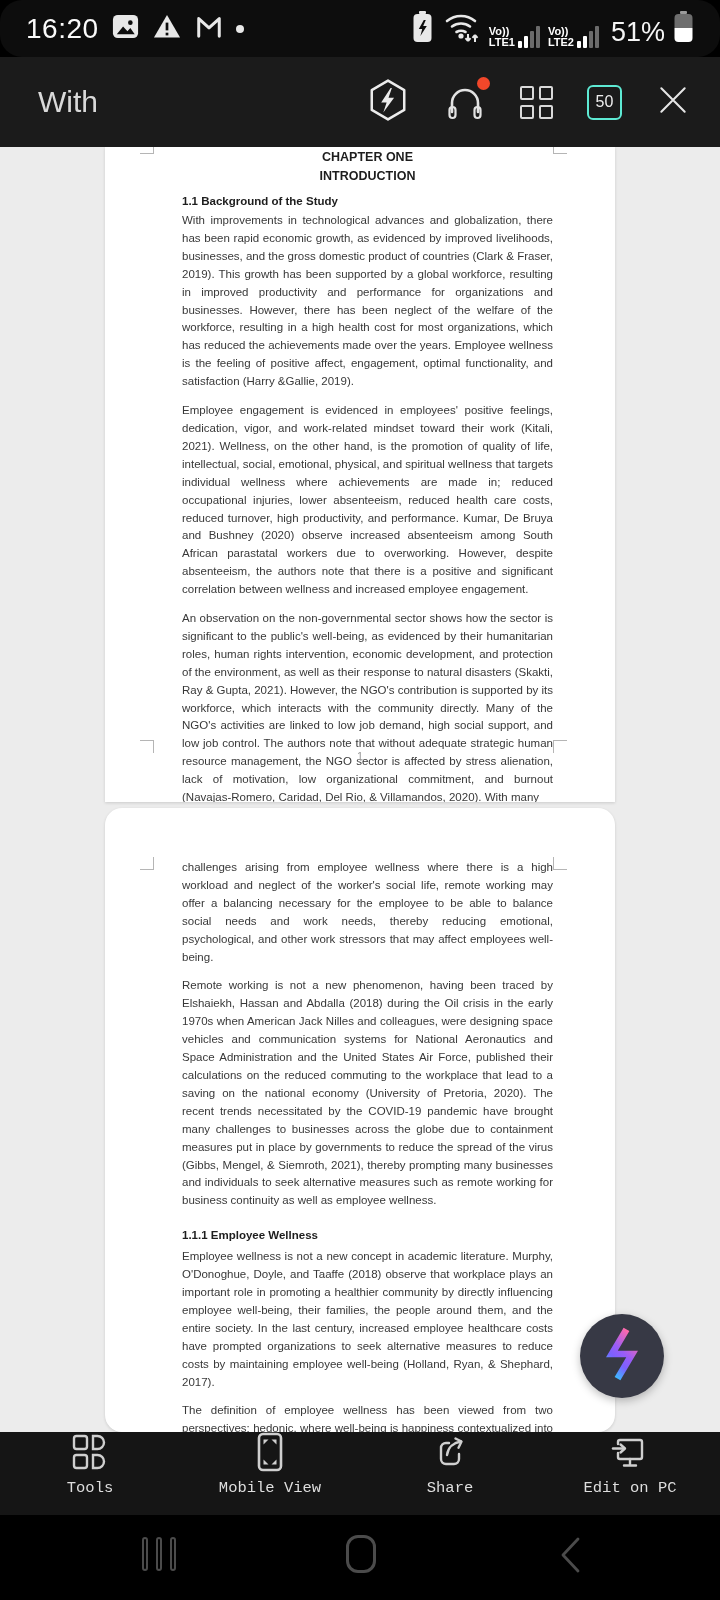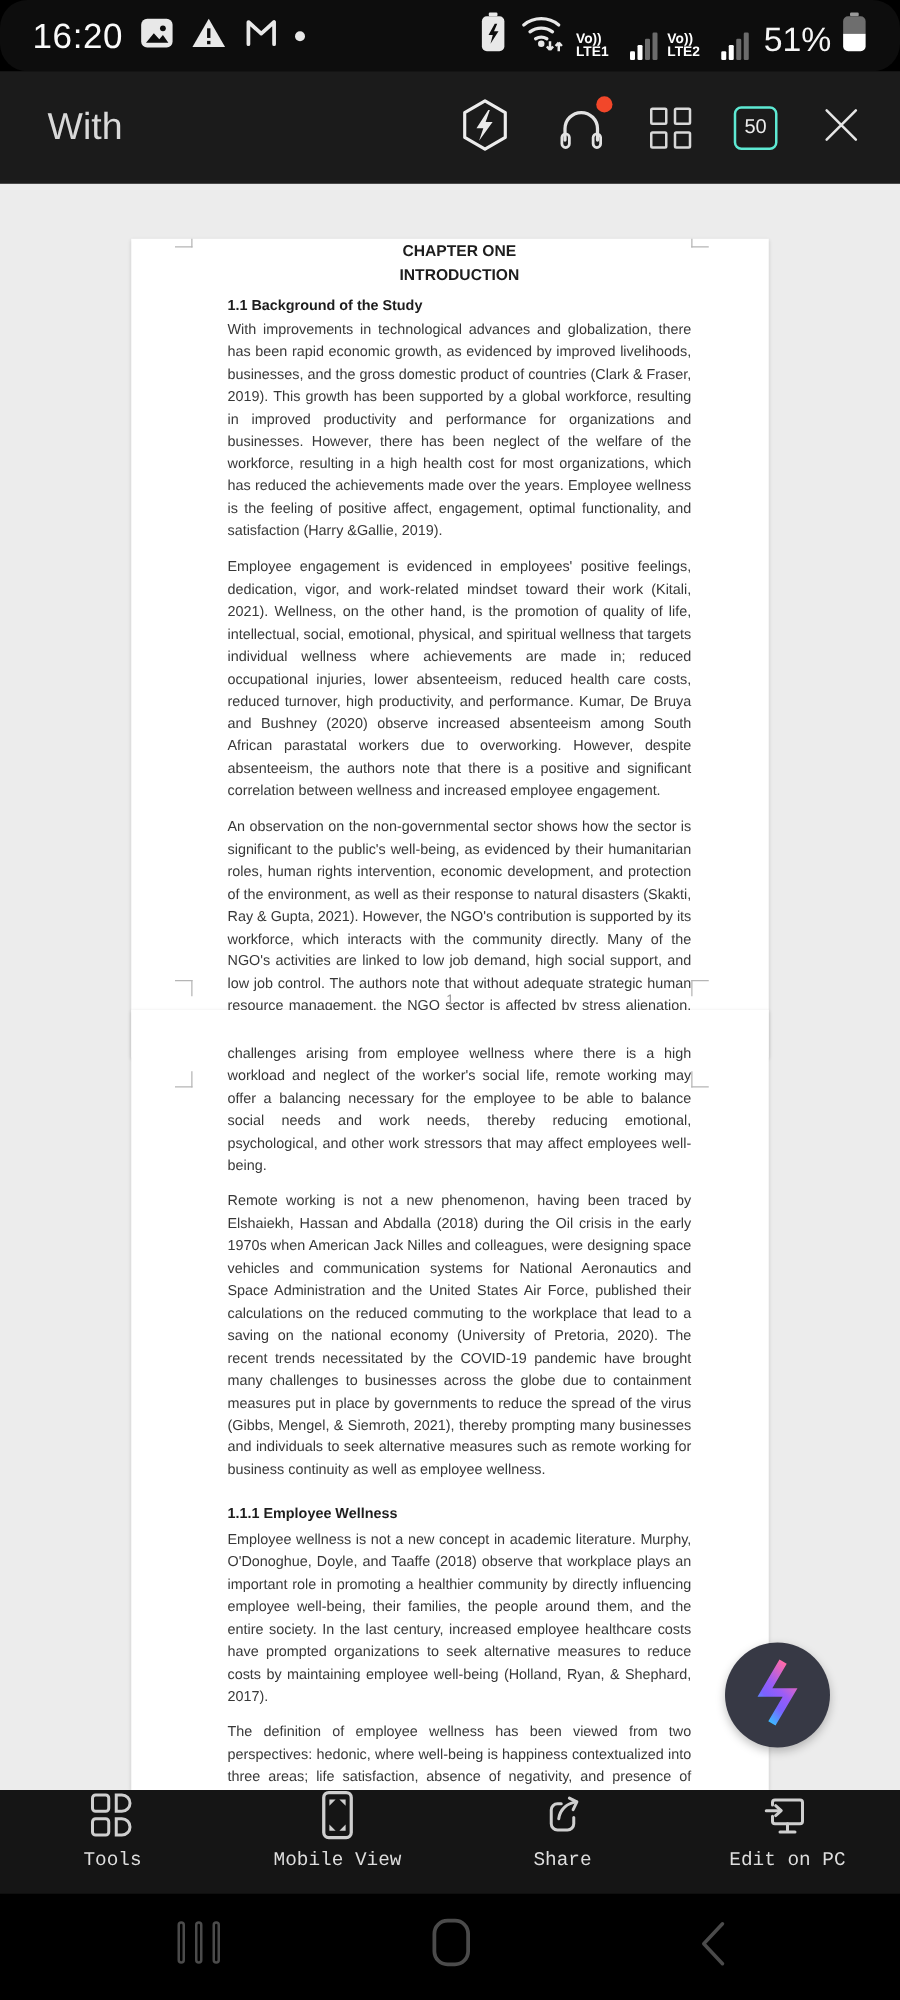--- a/index.html
+++ b/index.html
@@ -5,21 +5,21 @@
   html,body{margin:0;padding:0;background:#000;}
   body{width:720px;height:1600px;position:relative;overflow:hidden;
        font-family:"Liberation Sans",sans-serif;-webkit-font-smoothing:antialiased;}
 
   
   .status-bar{position:absolute;top:0;left:0;width:720px;height:57px;background:#0d0d0d;
     display:flex;align-items:center;justify-content:space-between;padding:0 26px;box-sizing:border-box;border-radius:22px;}
   .sb-left{display:flex;align-items:center;gap:12px;}
   .sb-time{color:#fafafa;font-size:28px;letter-spacing:.5px;}
   .sb-right{display:flex;align-items:flex-end;gap:8px;}
-  .carrier{display:flex;align-items:flex-end;gap:17px;}
+  .carrier{display:flex;align-items:flex-end;gap:3px;}
   .carrier-txt{display:flex;flex-direction:column;align-items:flex-start;line-height:11px;}
   .carrier-txt span{color:#fff;font-size:11px;font-weight:bold;}
   .bars{display:flex;align-items:flex-end;gap:2px;height:22px;}
   .bars i{display:block;width:4px;border-radius:1px;}
   .pct{color:#f5f5f5;font-size:27px;margin-left:4px;}
 
   
   .app-bar{position:absolute;top:57px;left:0;width:720px;height:90px;background:#1b1b1b;
     display:flex;align-items:center;justify-content:space-between;padding:0 30px 0 38px;box-sizing:border-box;}
   .ab-title{color:#d9d9d9;font-size:30px;}
@@ -28,22 +28,22 @@
   .red-dot{position:absolute;top:-4px;right:-4px;width:13px;height:13px;border-radius:50%;}
   .badge50{width:31px;height:31px;border:2px solid #5eead4;border-radius:6px;color:#ededed;
     font-size:16px;display:flex;align-items:center;justify-content:center;}
   .grid-icon{display:grid;grid-template-columns:14px 14px;grid-template-rows:14px 14px;gap:5px;}
   .grid-icon i{border:2px solid #d9d9d9;border-radius:2px;box-sizing:border-box;}
 
   
   .doc-area{position:absolute;top:147px;left:0;width:720px;height:1285px;background:#ececec;overflow:hidden;}
   .page{position:absolute;left:105px;width:510px;background:#fff;box-sizing:border-box;
     padding:0 62px 0 77px;box-shadow:0 1px 3px rgba(0,0,0,.14);overflow:hidden;}
-  .page1{top:0;height:655px;margin-top:44px;}
-  .page2{top:661px;height:624px;padding-top:27px;}
+  .page1{top:0;height:655px;}
+  .page2{top:661px;height:624px;padding-top:51px;border-radius:17px;}
   .doc-h1{color:#1d1d1d;font-size:12.5px;font-weight:bold;text-align:center;line-height:19px;}
   .doc-h2{color:#1d1d1d;font-size:11.5px;font-weight:bold;line-height:18px;margin:6px 0 2px 0;}
   .page2 .doc-h2{margin:16px 0 4px 0;}
   .doc-p{color:#383838;font-size:11.5px;line-height:17.9px;text-align:justify;margin:0 0 11px 0;}
   .page-num{position:absolute;bottom:40px;left:0;width:100%;text-align:center;
     color:#999;font-size:11px;}
   
   .cm{position:absolute;width:13px;height:12px;}
   .cm-bl{border-top:1px solid #b5b5b5;border-right:1px solid #b5b5b5;}   
   .cm-br{border-top:1px solid #b5b5b5;border-left:1px solid #b5b5b5;}    

